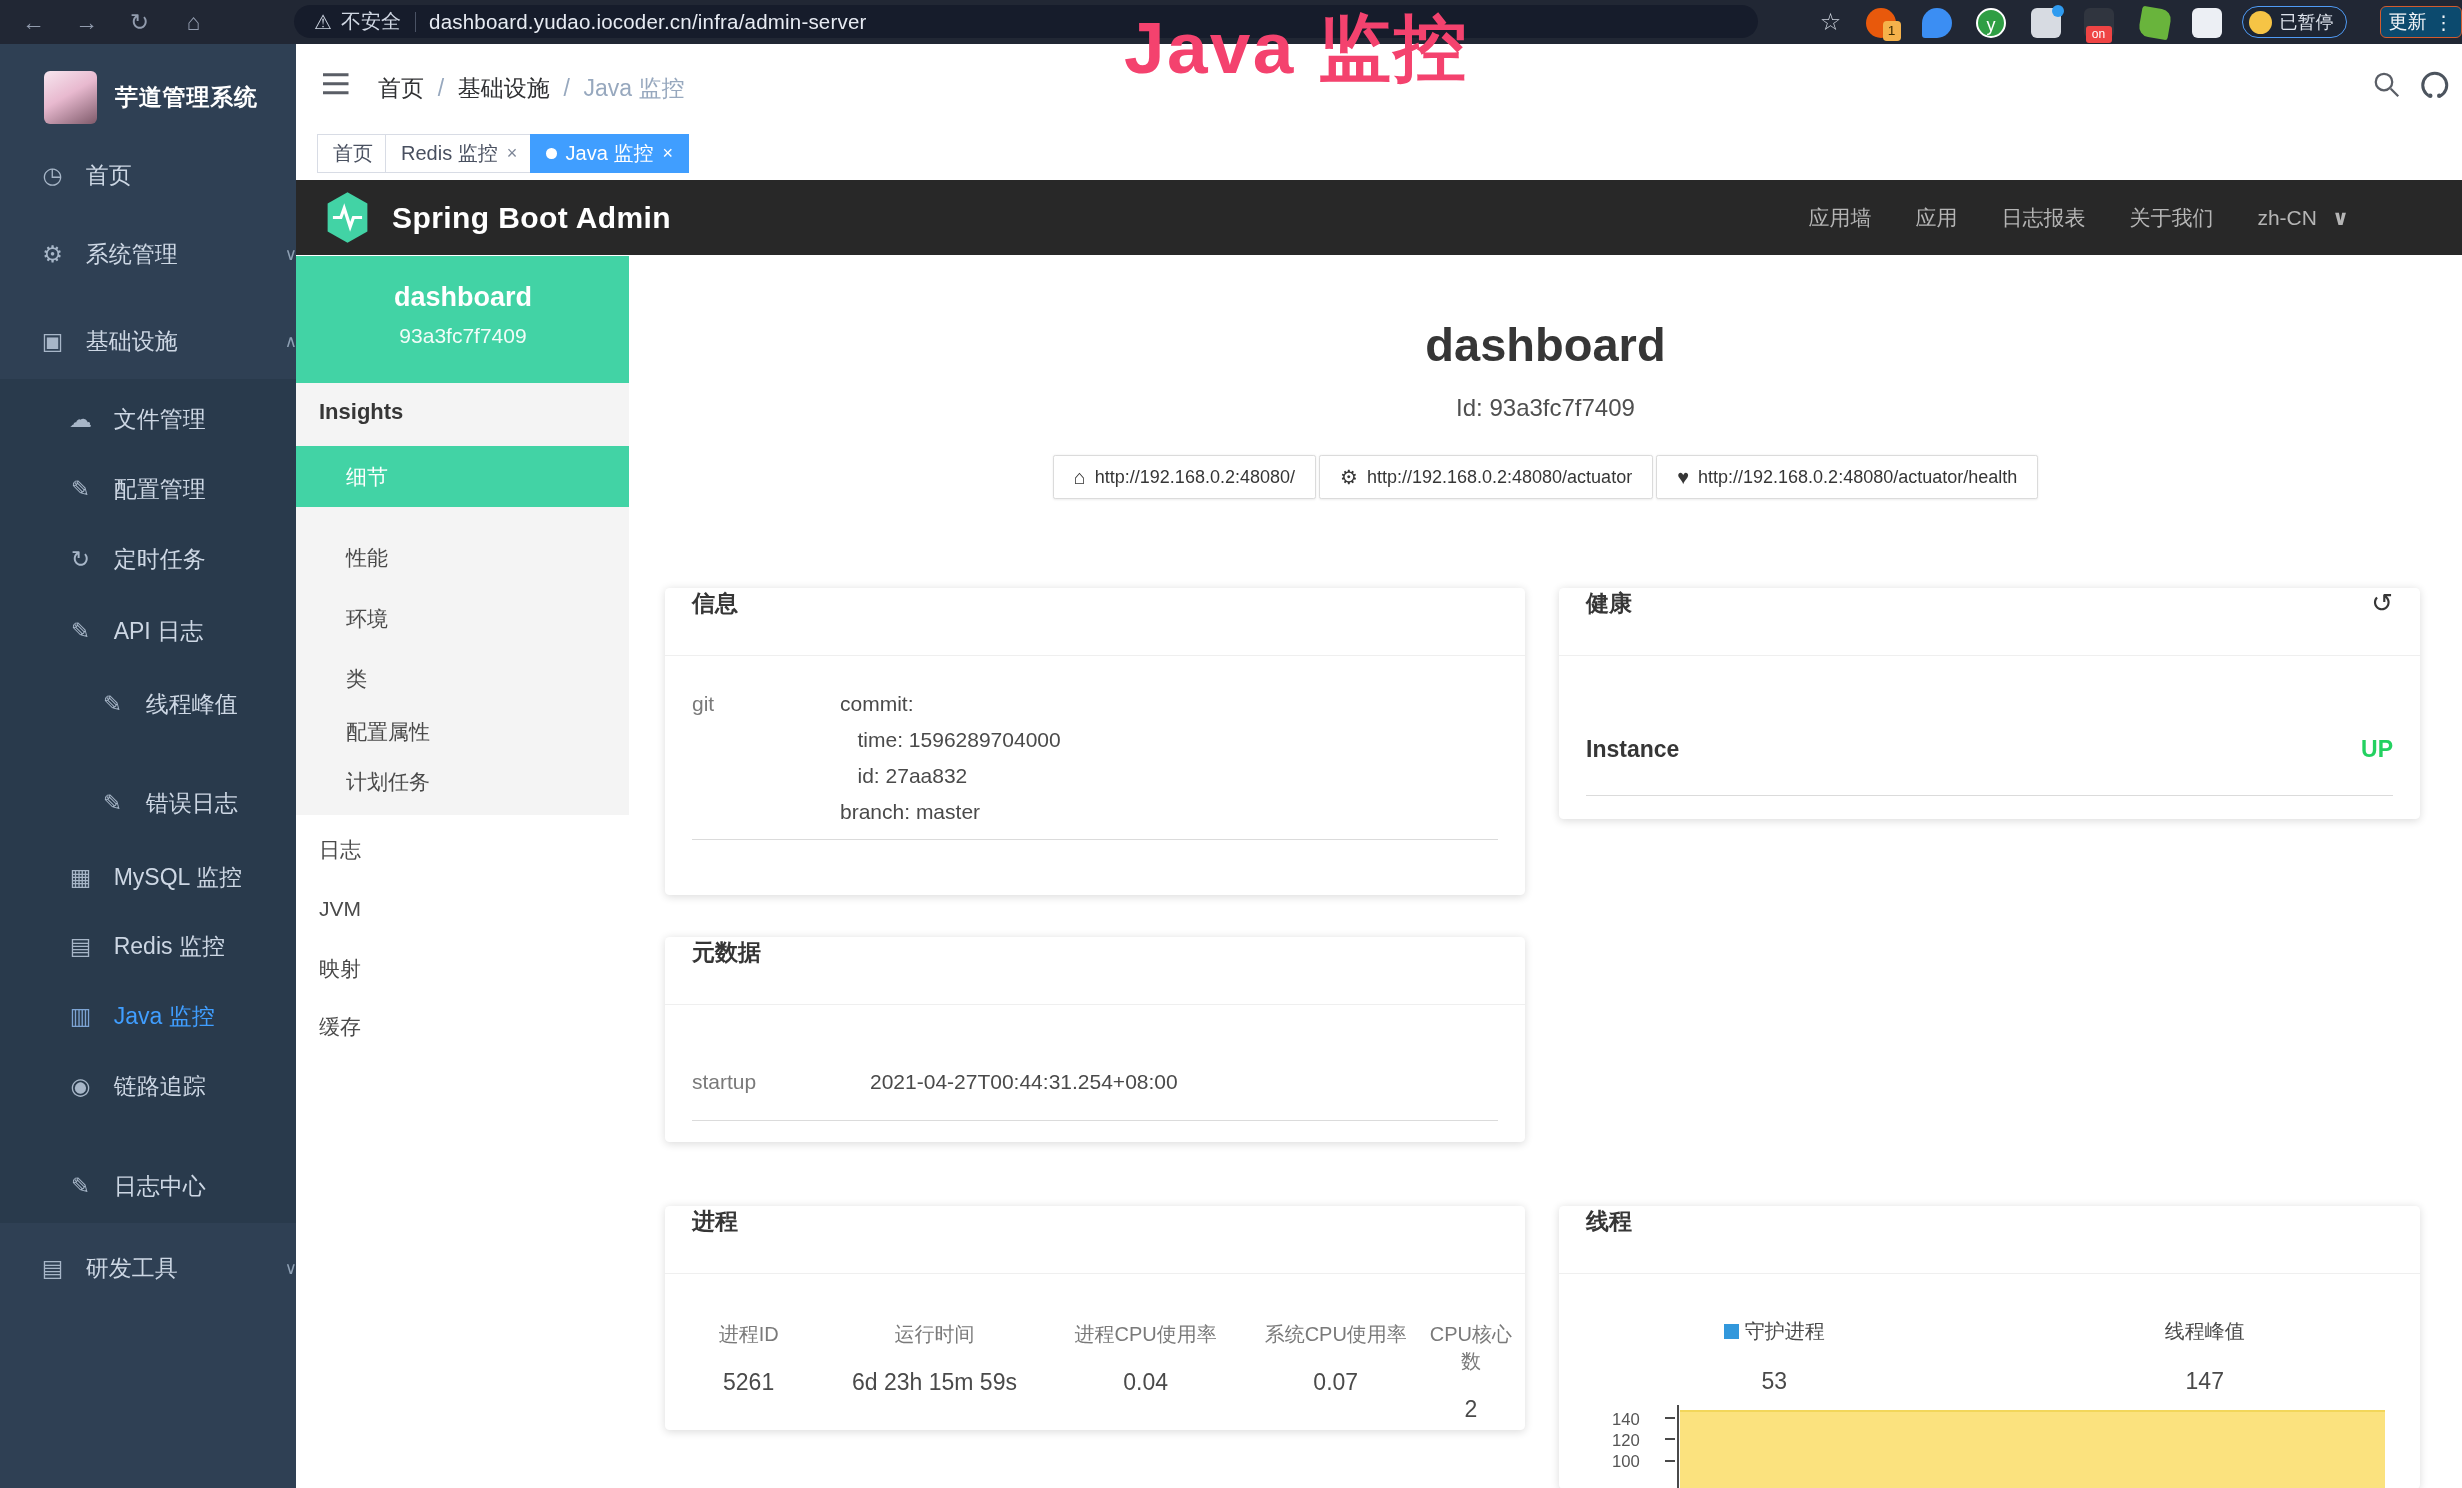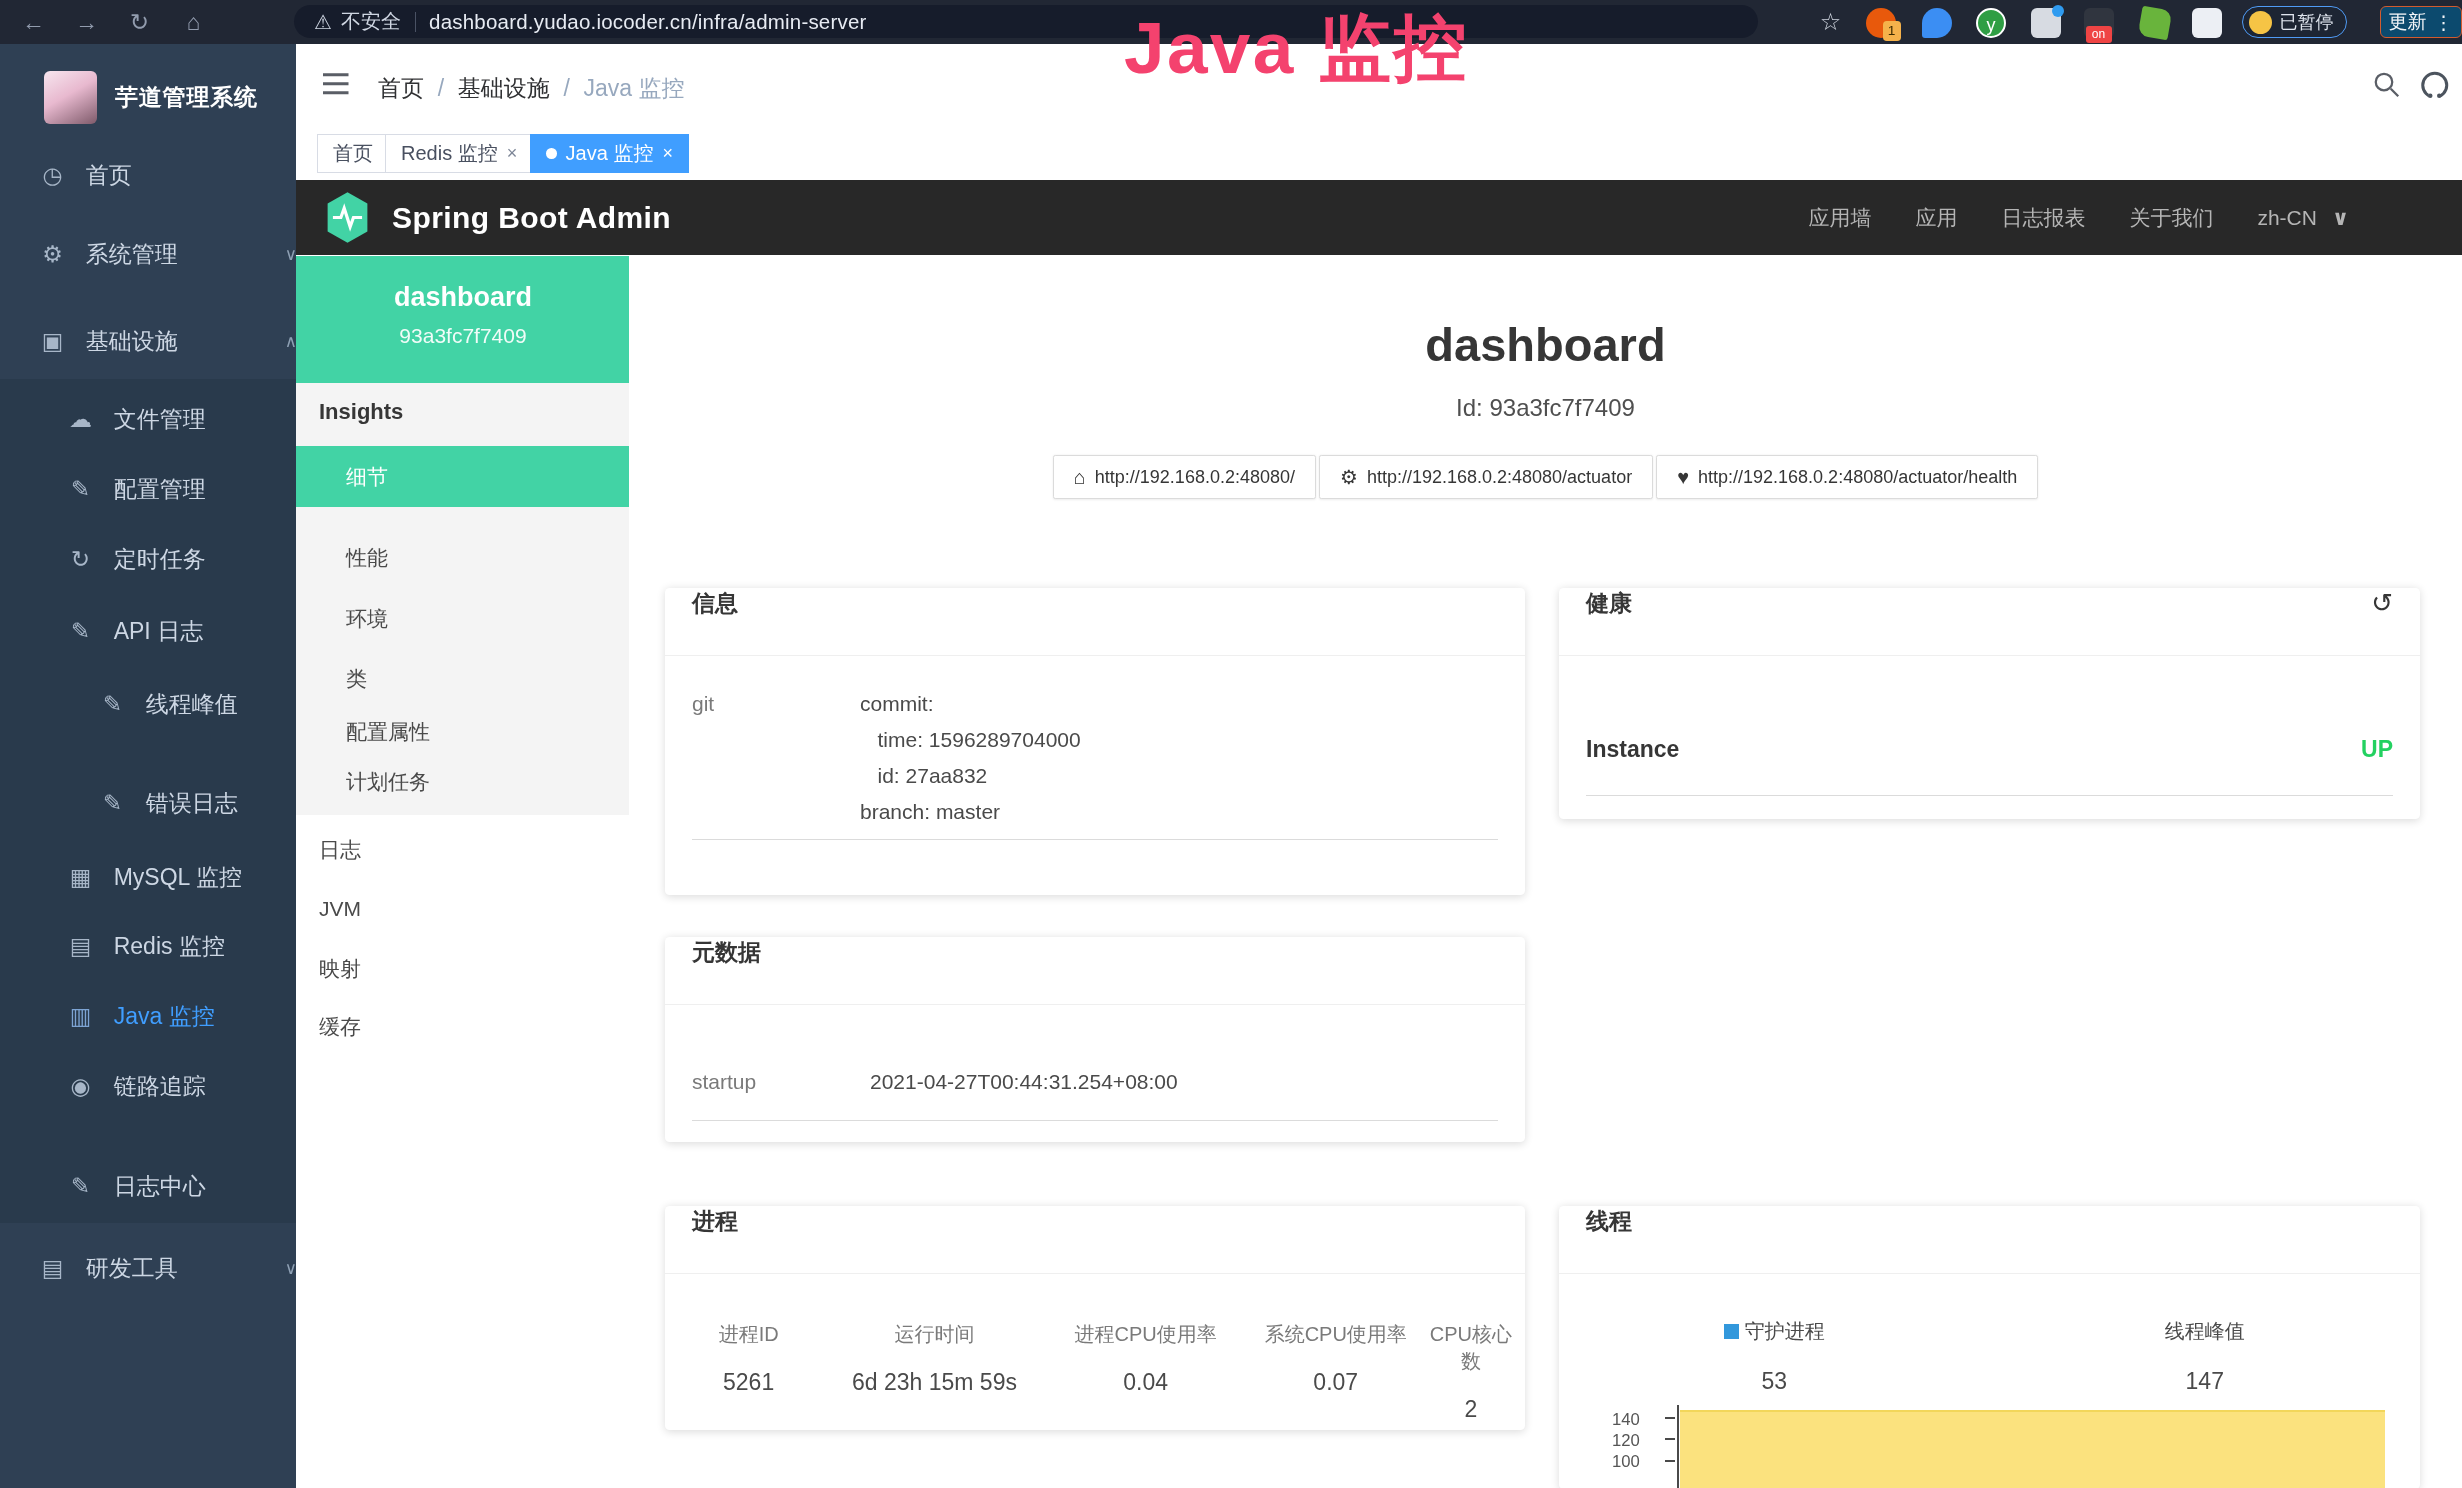--- a/index.html
+++ b/index.html
@@ -104,21 +104,21 @@
   .lbtn .lic{font-size:20px;margin-right:9px;}
 
   .card{position:absolute;background:#fff;border-radius:4.6px;box-shadow:0 1.5px 9px rgba(10,10,10,.14);overflow:hidden;}
   .card-h{height:68px;display:flex;align-items:flex-start;padding:0 27px;border-bottom:1.5px solid #efefef;box-sizing:border-box;}
   .card-h .ct{font-size:23px;font-weight:bold;color:#363636;}
   .hist{margin-left:auto;font-size:26px;color:#363636;}
   .card-b{padding:30px 27px 0;}
   .crow{display:flex;border-bottom:0.8px solid #dbdbdb;padding-bottom:9px;}
   .clabel{width:148px;flex:none;font-size:21px;color:#7a7a7a;line-height:36px;}
   .cvalue{font-size:21px;color:#4a4a4a;line-height:36px;}
-  .pre{white-space:pre-wrap;margin-left:20px;}
+  .pre{white-space:pre-wrap;}
   .c-info{left:36px;top:332px;width:860px;height:307px;}
   .c-health{left:930px;top:332px;width:861px;height:231px;}
   .c-health .card-b{padding-top:80px;}
   .hrow{display:flex;align-items:center;border-bottom:0.8px solid #dbdbdb;padding-bottom:32px;}
   .hname{font-size:23px;font-weight:bold;color:#363636;}
   .hstatus{margin-left:auto;font-size:23px;font-weight:bold;color:#23d160;}
   .c-meta{left:36px;top:681px;width:860px;height:205px;}
   .c-meta .card-b{padding-top:59px;}
   .c-meta .clabel{width:178px;}
   .c-meta .crow{padding-bottom:20px;}

